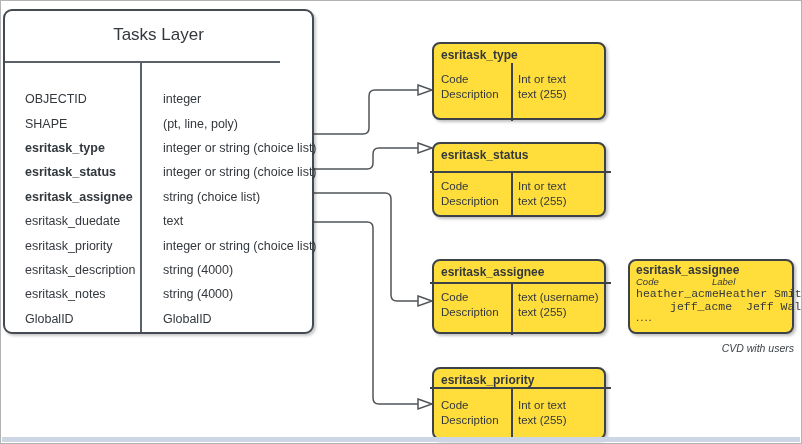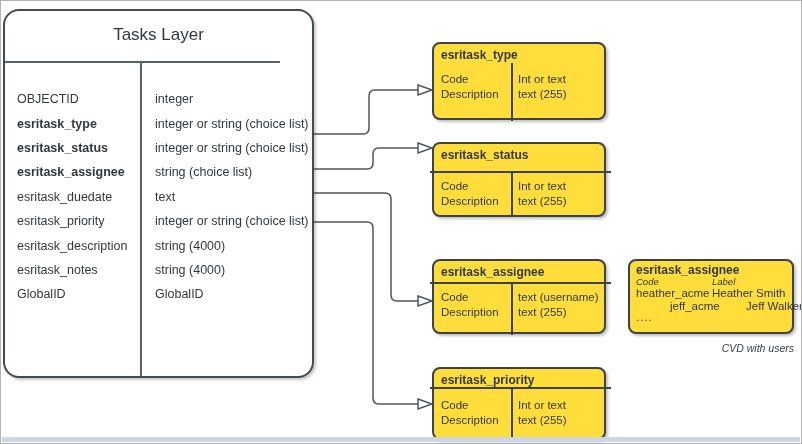--- a/index.html
+++ b/index.html
@@ -5,34 +5,34 @@
   html,body{margin:0;padding:0;background:#ffffff;}
   .canvas{
     position:relative; width:802px; height:444px; overflow:hidden;
     background:#ffffff; border:1px solid #b3b3b3; box-sizing:border-box;
     font-family:"Liberation Sans", sans-serif; color:#33383d;
   }
   .connectors{position:absolute; left:0; top:0; width:802px; height:444px;}
 
   
   .entity{
-    position:absolute; left:2px; top:8px; width:311px; height:369px;
-    background:#ffffff; border:2px solid #454b52; border-radius:16px;
+    position:absolute; left:2px; top:8px; width:311px; height:325px;
+    background:#ffffff; border:2px solid #454b52; border-radius:9px;
     box-sizing:border-box; box-shadow:2px 2px 3px rgba(0,0,0,0.22);
   }
   .entity-title{
     position:absolute; top:0; left:0; right:0; height:48px;
     display:flex; align-items:center; justify-content:center;
     font-size:17px; color:#33383d;
   }
   .title-sep{position:absolute; top:50px; left:0; width:275px; height:2px; background:#5b6168;}
   .col-divider{position:absolute; top:51px; bottom:0; left:135px; width:2px; background:#5b6168;}
   .rows{position:absolute; top:76px; left:0; right:0;}
   .frow{display:flex; height:24.4px; align-items:center; font-size:12.5px;}
-  .fname{flex:0 0 129px; padding-left:12px; white-space:nowrap;}
+  .fname{flex:0 0 129px; padding-left:20px; white-space:nowrap;}
   .ftype{padding-left:9px; white-space:nowrap;}
   .bold .fname{font-weight:bold;}
 
   
   .domain{
     position:absolute; width:174px; background:#ffde3c;
     border:2px solid #3c4248; border-radius:8px; box-sizing:border-box;
     box-shadow:2px 2px 3px rgba(0,0,0,0.25);
   }
   .dtitle{position:absolute; top:4px; left:7px; font-size:12px; font-weight:bold; white-space:nowrap;}
@@ -44,21 +44,21 @@
 
   
   .cvd{
     position:absolute; left:627px; top:258px; width:166px; height:75px;
     background:#ffde3c; border:2px solid #3c4248; border-radius:8px;
     box-sizing:border-box; box-shadow:2px 2px 3px rgba(0,0,0,0.25);
   }
   .cvd-title{position:absolute; top:2px; left:6px; font-size:12px; font-weight:bold;}
   .cvd-head{position:absolute; top:15px; left:6px; right:4px; font-size:9.5px; font-style:italic; display:flex;}
   .cvd-head span:first-child{flex:0 0 76px;}
-  .cvd-row{position:absolute; left:6px; right:4px; font-size:11.5px; display:flex; white-space:nowrap;}
+  .cvd-row{position:absolute; left:6px; right:4px; font-size:11.5px; display:flex; white-space:nowrap;font-family:Liberation Mono, monospace;}
   .cvd-row span:first-child{flex:0 0 76px;}
   .cvd-dots{position:absolute; left:6px; top:50px; font-size:11.5px; letter-spacing:1px;}
   .cvd-caption{
     position:absolute; left:627px; top:341px; width:166px; text-align:right;
     font-size:10.5px; font-style:italic; color:#3a4046;
   }
 
   .bottom-strip{position:absolute; left:1px; right:1px; bottom:1px; height:5px; background:#ccd6e4;}
 </style>
 </head>
@@ -79,20 +79,24 @@
 
   <div class="entity">
     <div class="entity-title">Tasks Layer</div>
     <div class="title-sep"></div>
     <div class="col-divider"></div>
     <div class="rows">
       <div class="frow">
         <span class="fname">OBJECTID</span>
         <span class="ftype">integer</span>
       </div>
+      <div class="frow">
+        <span class="fname">SHAPE</span>
+        <span class="ftype">(pt, line, poly)</span>
+      </div>
       <div class="frow bold">
         <span class="fname">esritask_type</span>
         <span class="ftype">integer or string (choice list)</span>
       </div>
       <div class="frow bold">
         <span class="fname">esritask_status</span>
         <span class="ftype">integer or string (choice list)</span>
       </div>
       <div class="frow bold">
         <span class="fname">esritask_assignee</span>

